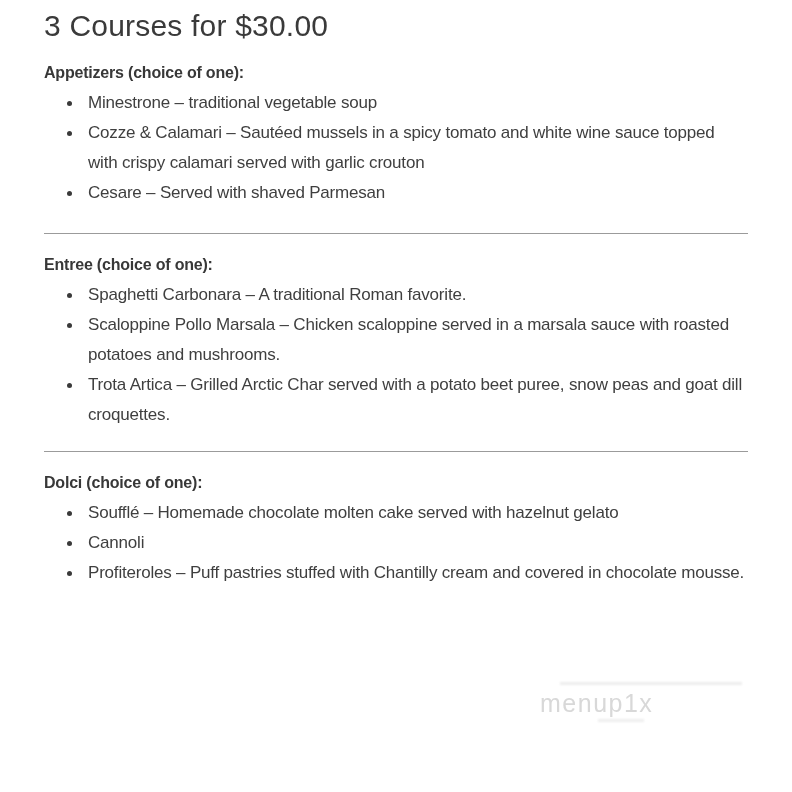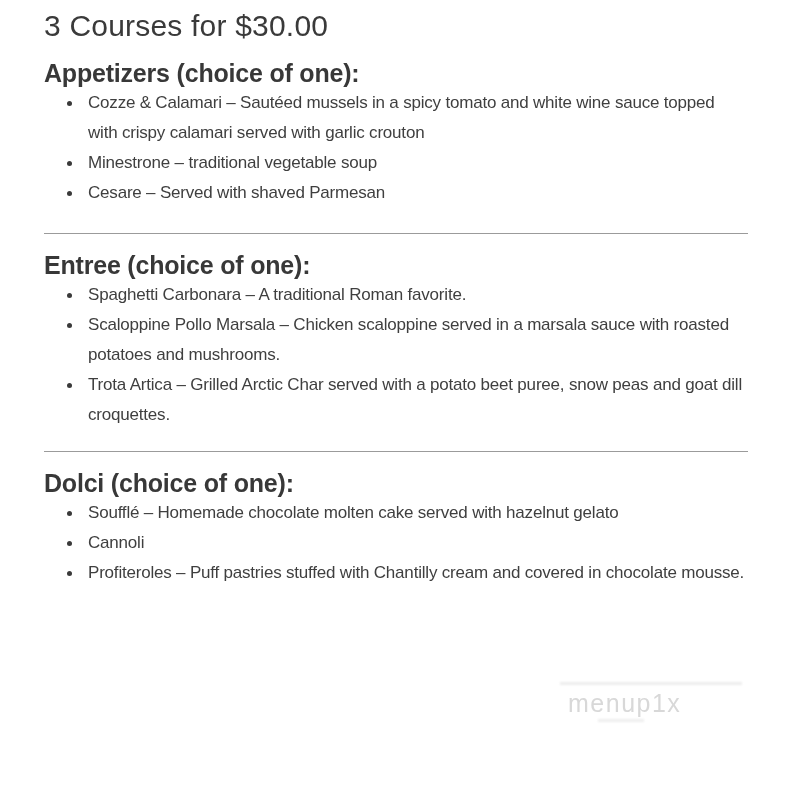--- a/index.html
+++ b/index.html
@@ -23,21 +23,21 @@
     margin: 0;
     text-align: left;
     font-size: 30px;
     line-height: 36px;
     font-weight: 400;
     color: #3a3a3a;
     letter-spacing: 0.2px;
   }
   .section-heading {
     margin: 0;
-    font-size: 25px;
+    font-size: 16px;
     line-height: 30px;
     font-weight: 700;
     color: #383838;
     letter-spacing: -0.2px;
   }
   .heading-1 { margin-top: 14px; }
   .heading-2 { margin-top: 16px; }
   .heading-3 { margin-top: 0; }
   ul.menu-list {
     list-style: none;
@@ -74,21 +74,21 @@
   }
   .footnote {
     margin: 0;
     font-size: 17.5px;
     line-height: 31px;
     letter-spacing: -0.2px;
     color: #3f3f3f;
   }
   .watermark {
     position: absolute;
-    left: 568px;
+    left: 540px;
     top: 690px;
     font-size: 25px;
     line-height: 26px;
     font-weight: 400;
     color: #d8d8d8;
     letter-spacing: 1.5px;
     filter: blur(0.4px);
     user-select: none;
   }
   .wm-streak-top {
@@ -114,25 +114,25 @@
 <body>
 
 <div class="page">
 
   <h1 class="title">3 Courses for $30.00</h1>
 
   <h2 class="section-heading heading-1">Appetizers (choice of one):</h2>
   <ul class="menu-list">
     <li>
       <span class="bullet"></span>
-      <span>Cozze &amp; Calamari – Sautéed mussels in a spicy tomato and white wine sauce topped with crispy calamari served with garlic crouton</span>
+      <span>Minestrone – traditional vegetable soup</span>
     </li>
     <li>
       <span class="bullet"></span>
-      <span>Minestrone – traditional vegetable soup</span>
+      <span>Cozze &amp; Calamari – Sautéed mussels in a spicy tomato and white wine sauce topped with crispy calamari served with garlic crouton</span>
     </li>
     <li>
       <span class="bullet"></span>
       <span>Cesare – Served with shaved Parmesan</span>
     </li>
   </ul>
 
   <hr class="divider divider-1">
 
   <h2 class="section-heading heading-2">Entree (choice of one):</h2>

